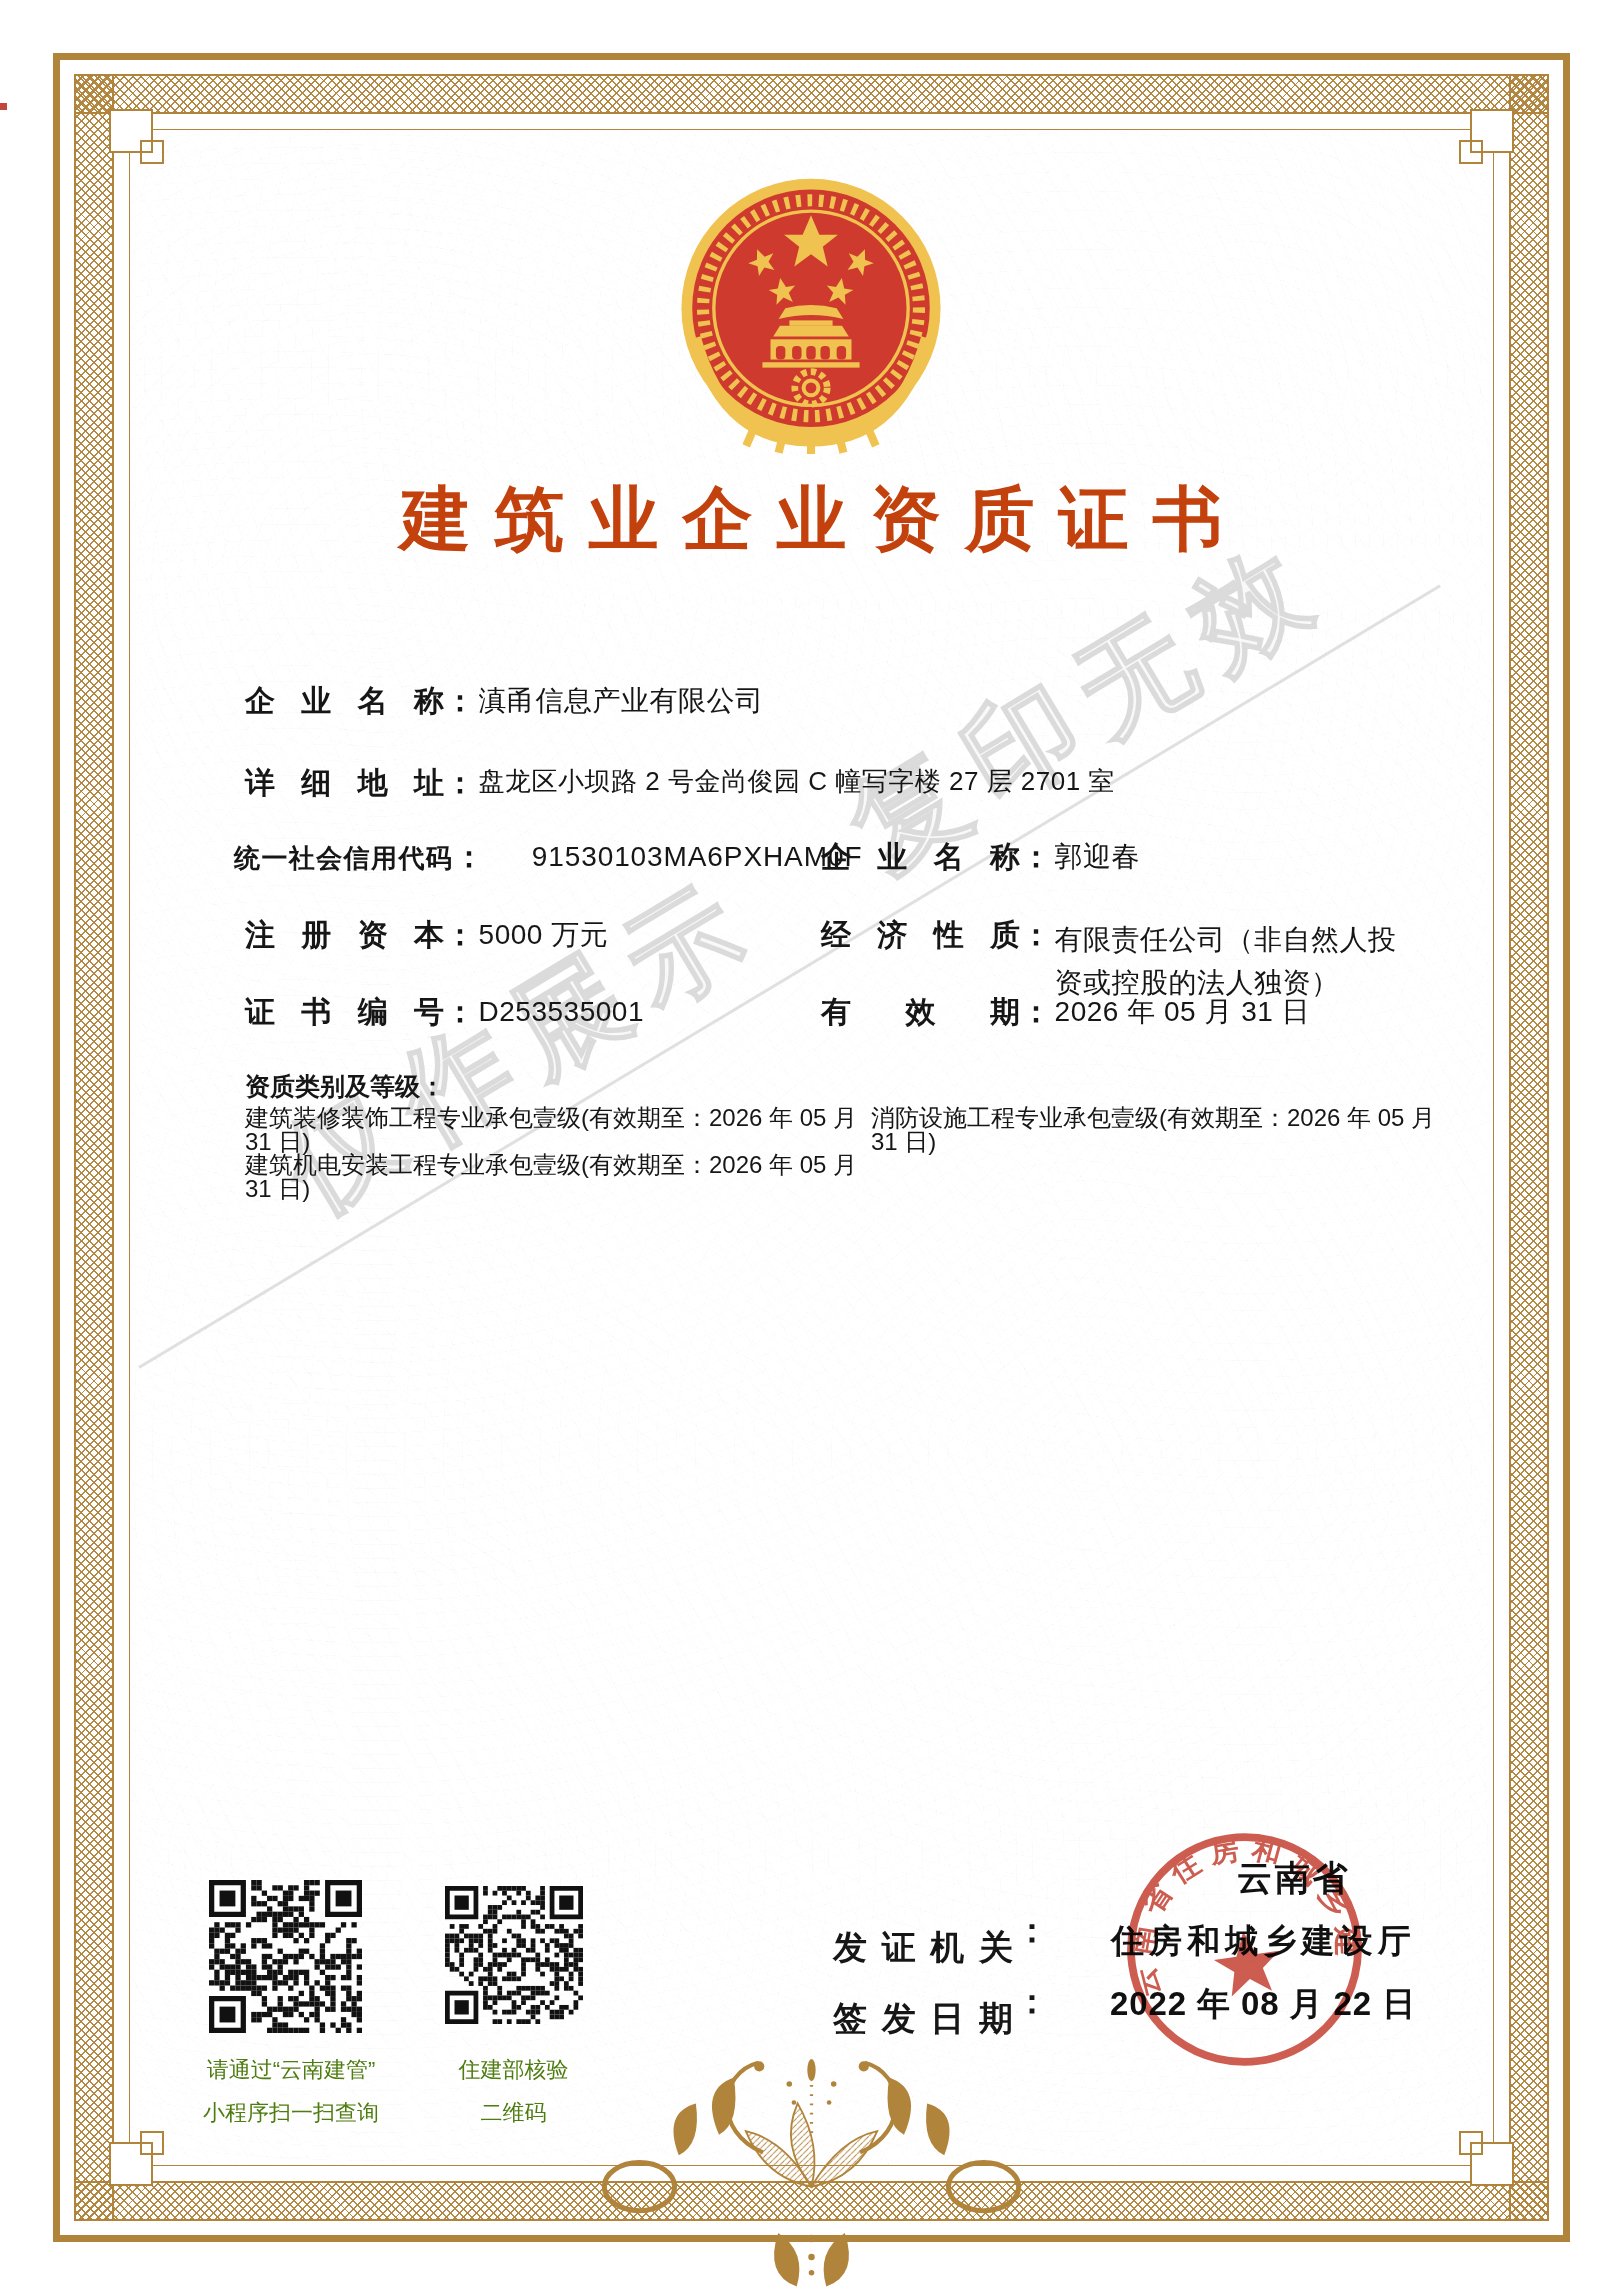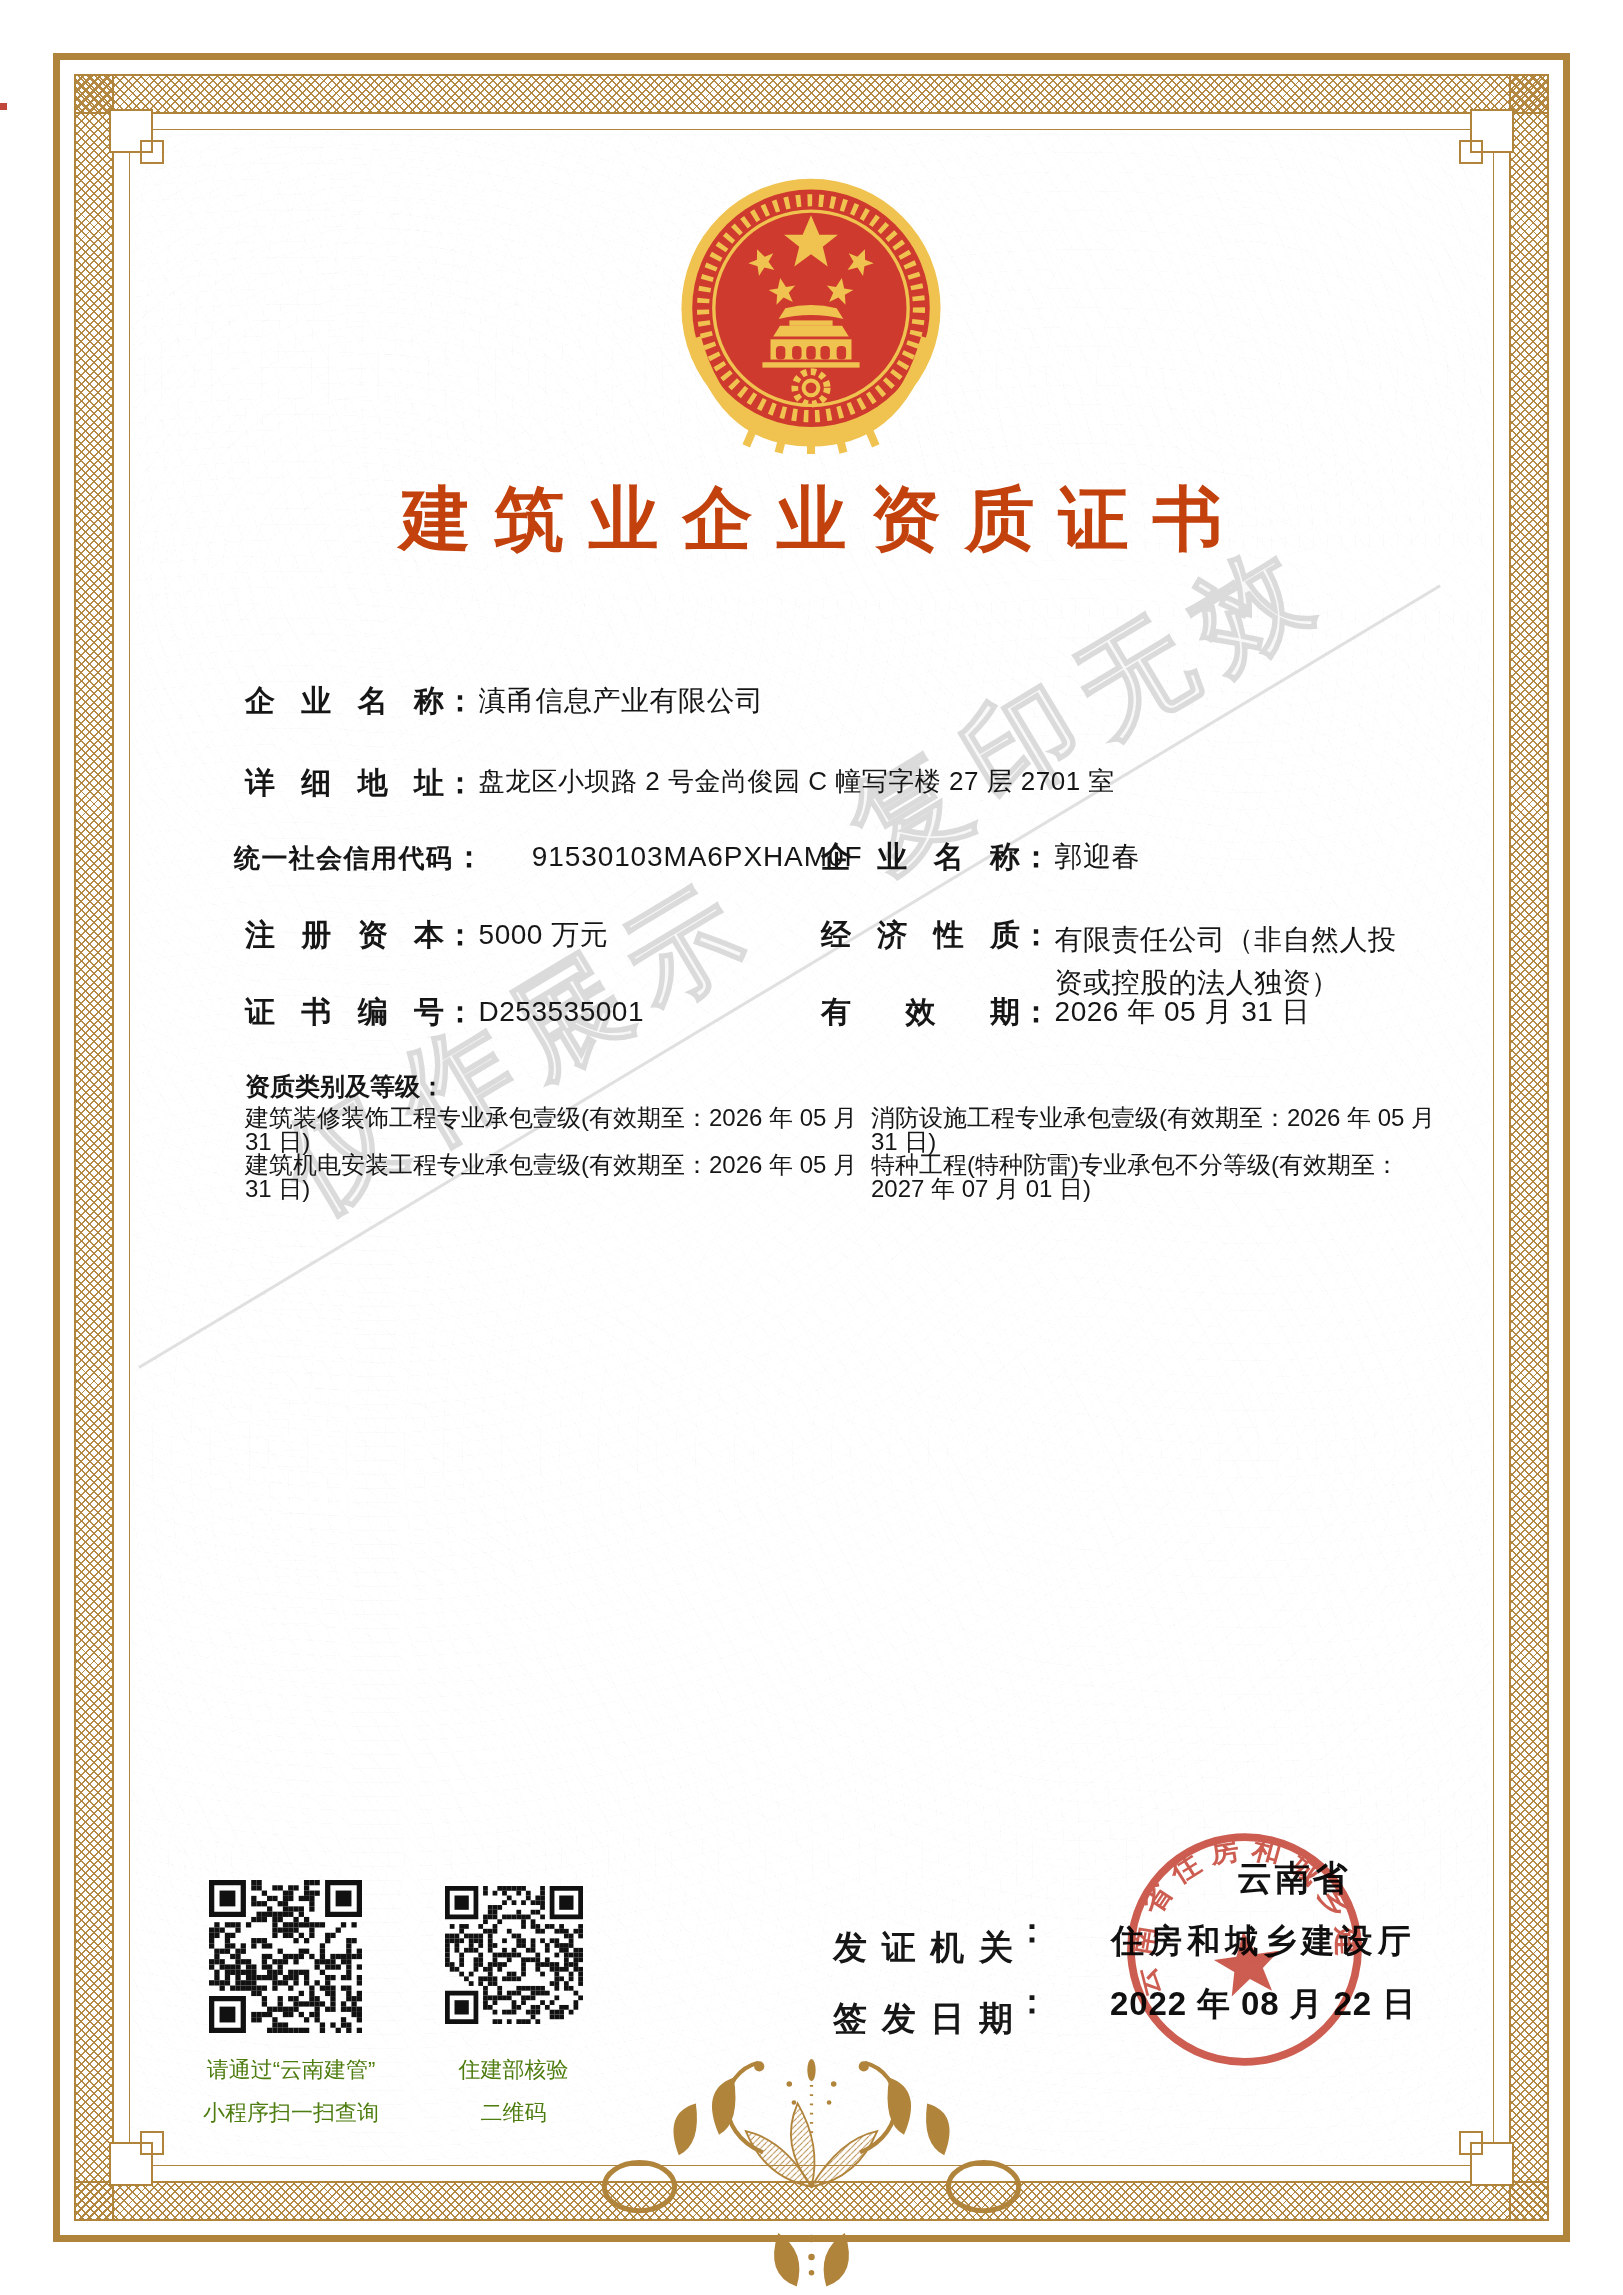--- a/index.html
+++ b/index.html
@@ -186,21 +186,20 @@
   <span class="val">2026 年 05 月 31 日</span>
 </div>
 
 <div class="qhead">资质类别及等级：</div>
 <div class="qlist left">
   <div>建筑装修装饰工程专业承包壹级(有效期至：2026 年 05 月 31 日)</div>
   <div>建筑机电安装工程专业承包壹级(有效期至：2026 年 05 月 31 日)</div>
 </div>
 <div class="qlist right">
   <div>消防设施工程专业承包壹级(有效期至：2026 年 05 月 31 日)</div>
-  <div>特种工程(特种防雷)专业承包不分等级(有效期至：2027 年 07 月 01 日)</div>
 </div>
 
 <div class="row" style="left:833px;top:1912px;">
   <span class="f-lbl spread-footer">发证机关</span>
     <span class="f-colon">：</span>
 </div>
 <div class="f-val issuer-region">云南省</div>
 <div class="f-val issuer-name">住房和城乡建设厅</div>
 
 <div class="row" style="left:833px;top:1983px;">

